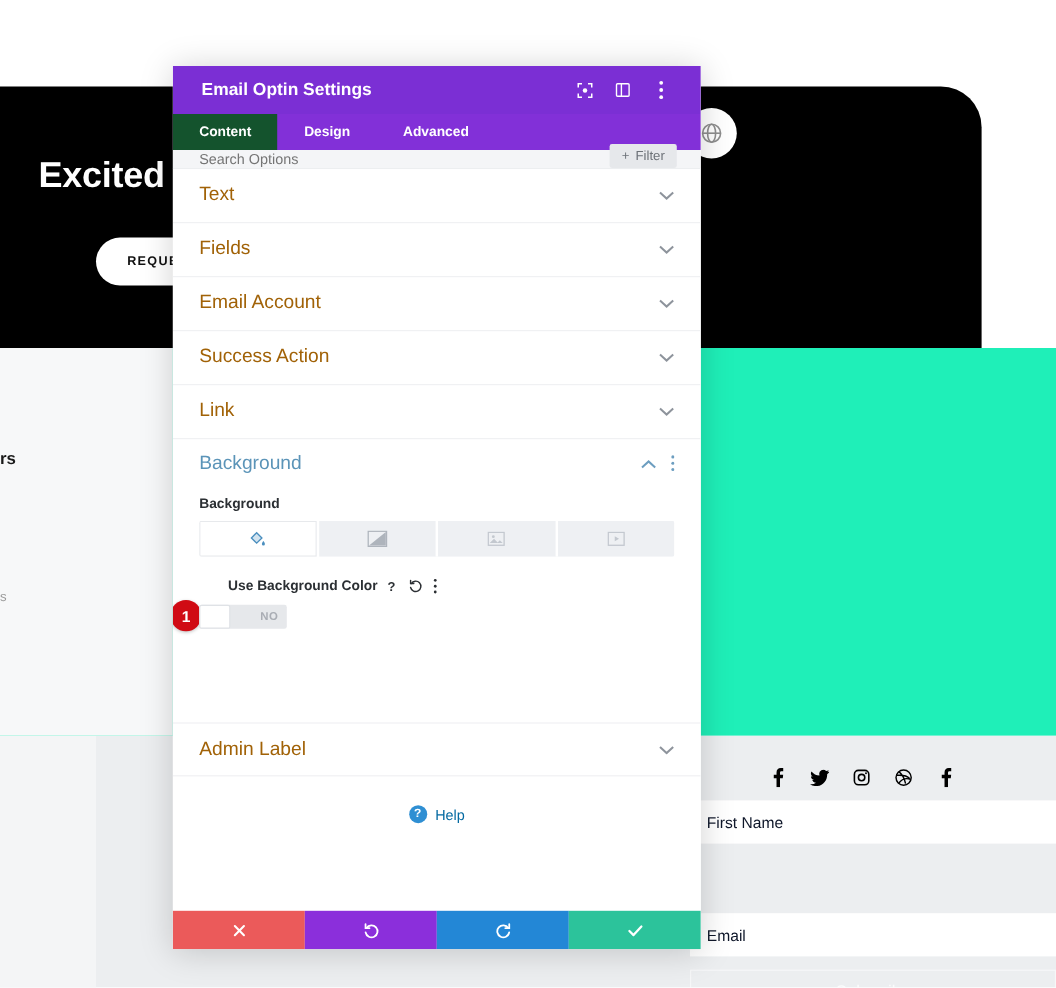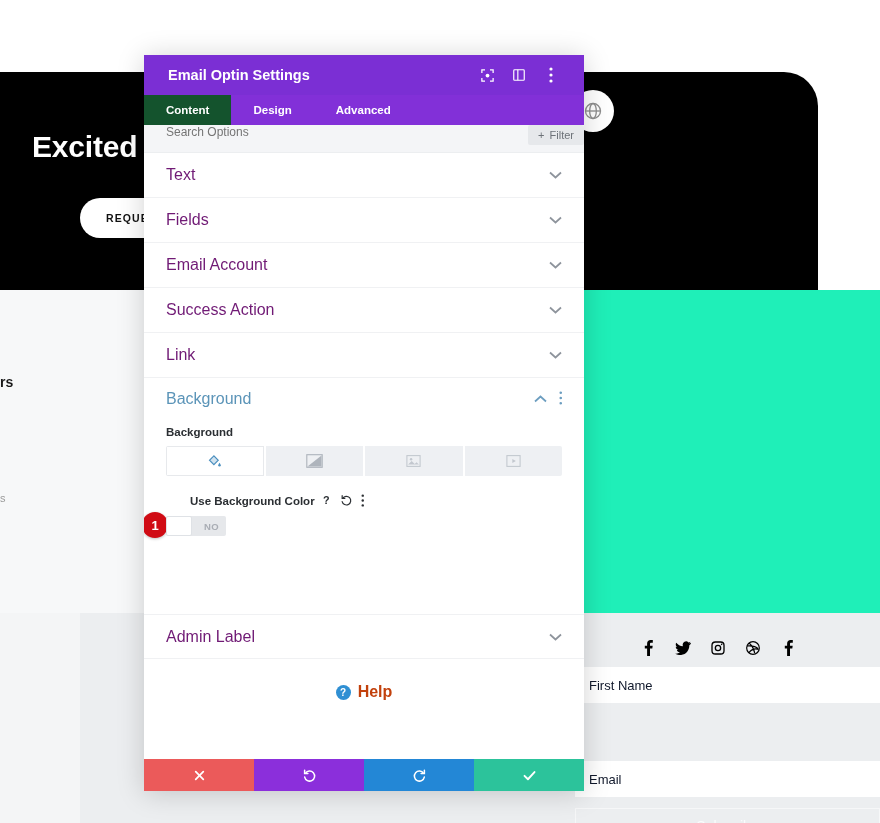--- a/index.html
+++ b/index.html
@@ -157,24 +157,24 @@
   }
   .tab {
     display: flex; align-items: center;
     padding: 0 22px;
     font-size: 11.5px; font-weight: bold;
     color: #ffffff;
   }
   .tab.active { background: #14532d; }
 
   .searchbar {
-    height: 28px;
+    height: 16px;
     background: #f4f5f7;
-    display: flex; align-items: flex-start;
-    padding: 0 0 0 22px;
+    display: flex; align-items: flex-end;
+    padding: 0 20px 0 22px;
     border-bottom: 1px solid #eceef0;
     flex: none;
   }
   .search-input {
     flex: 1;
     font-size: 12px;
     color: #b9bdc4;
     border: none; background: transparent;
     outline: none;
     font-family: "Liberation Sans", sans-serif;
@@ -194,21 +194,21 @@
     overflow: hidden;
   }
 
   .acc-row {
     height: 45px;
     display: flex; align-items: center;
     padding: 0 22px;
     border-bottom: 1px solid #f0f1f3;
     justify-content: space-between;
   }
-  .acc-label { font-size: 16px; color: #701a75; font-weight: normal; }
+  .acc-label { font-size: 16px; color: #a16207; font-weight: normal; }
   .chev { color: #8e949c; font-size: 12px; line-height: 1; }
 
   .acc-open-head {
     height: 42px;
     display: flex; align-items: center;
     padding: 0 22px;
     justify-content: space-between;
   }
   .acc-open-head .acc-label { color: #5b94b8; font-size: 16px; }
   .acc-open-head .right { display: flex; align-items: center; gap: 12px; }
@@ -239,21 +239,21 @@
     display: flex; align-items: center; gap: 8px;
     margin-bottom: 9px;
   }
   .toggle-label-row .tl {
     font-size: 11.5px; font-weight: bold; color: #2b2f33; padding-left: 24px;
   }
   .mini-ic { color: #2b2f33; font-size: 12px; line-height: 1; display:flex; align-items:center;}
 
   .toggle-wrap { position: relative; display: flex; align-items: center; }
   .toggle {
-    width: 60px; height: 20px;
+    width: 73px; height: 20px;
     background: #e6e8eb;
     border-radius: 2px;
     display: flex; align-items: center;
     position: relative;
   }
   .toggle .knob {
     width: 26px; height: 20px;
     background: #ffffff;
     border: 1px solid #dfe2e6;
     border-radius: 2px;
@@ -280,21 +280,21 @@
   .help-row {
     display: flex; align-items: center; justify-content: center;
     gap: 7px; padding: 24px 0;
   }
   .help-ic {
     width: 15px; height: 15px; border-radius: 50%;
     background: #2f8fd3; color: #ffffff;
     font-size: 10px; font-weight: bold;
     display: flex; align-items: center; justify-content: center;
   }
-  .help-txt { font-size: 16px; color: #c2410c; font-weight: bold; }
+  .help-txt { font-size: 12px; color: #0369a1; font-weight: normal; }
 
   .modal-foot { display: flex; height: 32px; flex: none; }
   .foot-btn {
     flex: 1; display: flex; align-items: center; justify-content: center;
     color: #ffffff; font-size: 14px;
   }
   .fb-cancel { background: #eb5a5a; }
   .fb-undo   { background: #8b2fdb; }
   .fb-redo   { background: #2387d6; }
   .fb-save   { background: #2cc39b; }

